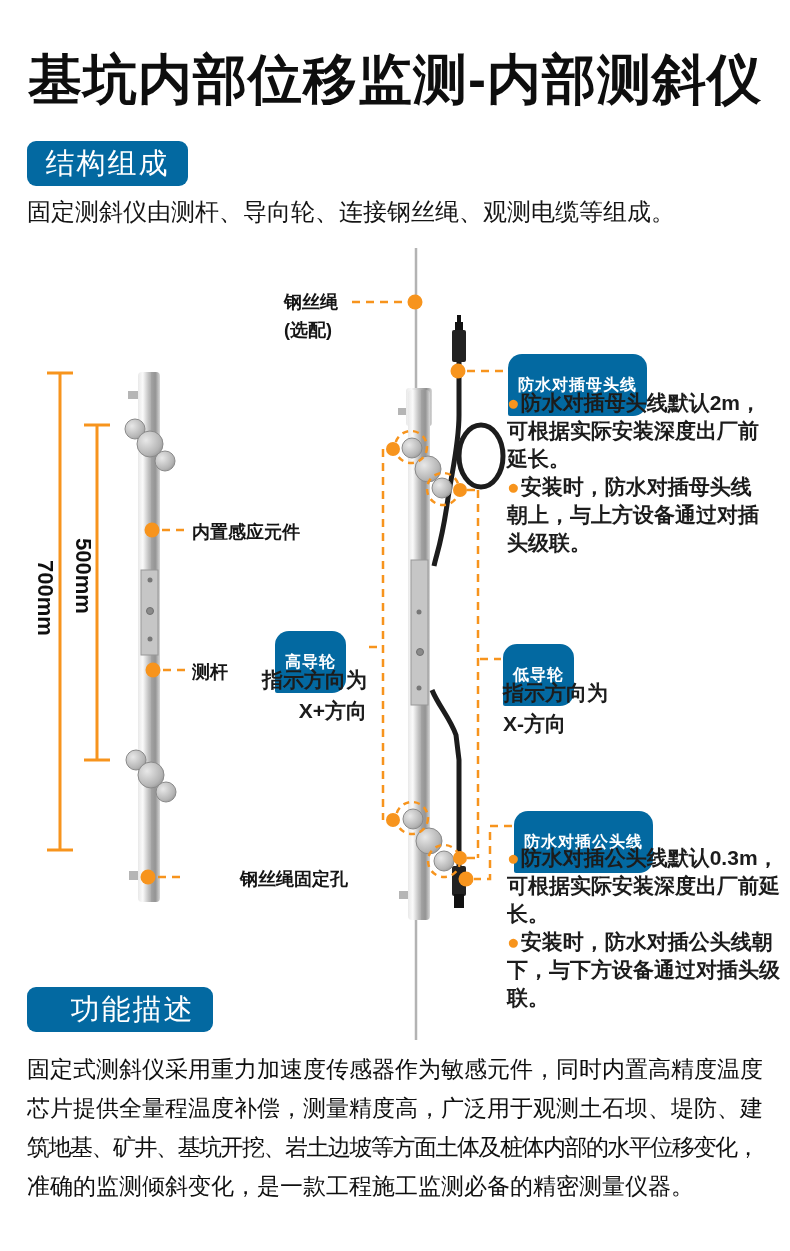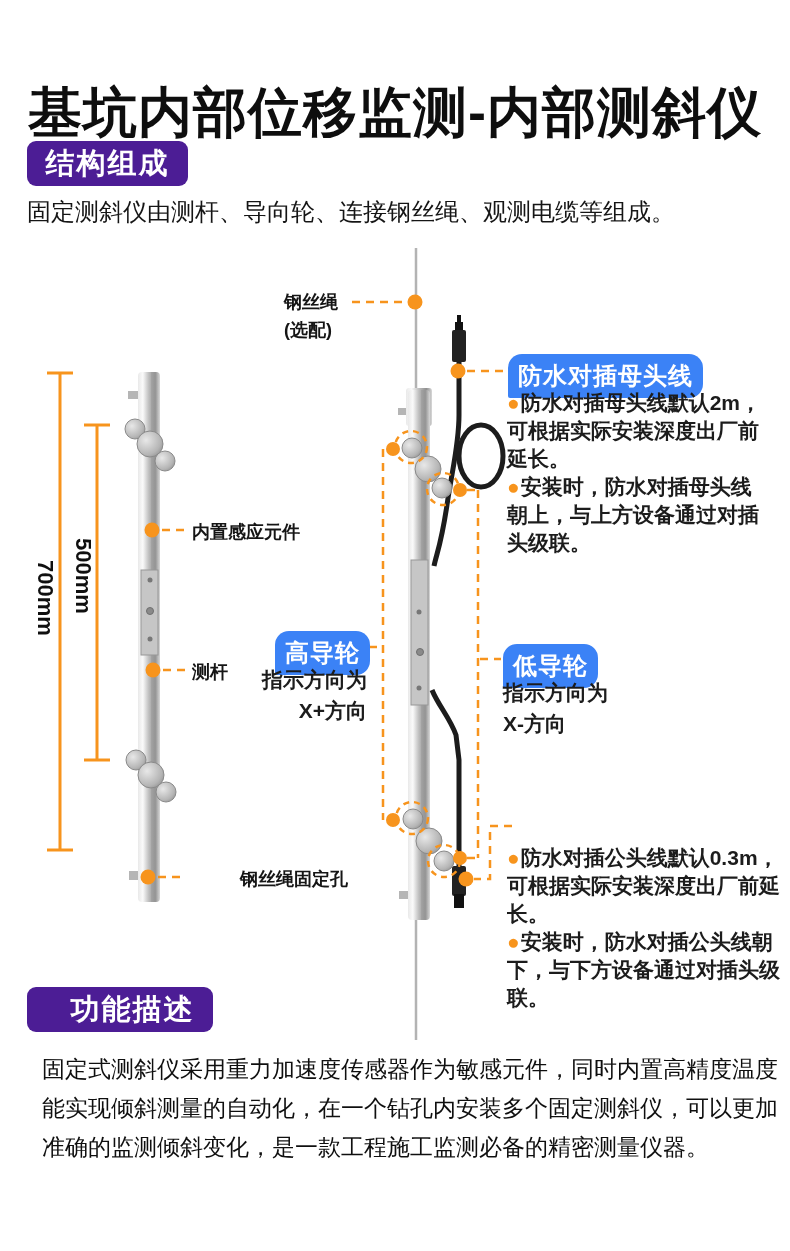--- a/index.html
+++ b/index.html
@@ -1,36 +1,36 @@
 <!DOCTYPE html>
 <html><head>
 <meta charset="utf-8">
 <style>
   html,body{margin:0;padding:0;background:#ffffff;}
   .page{position:relative;width:790px;height:1251px;background:#ffffff;overflow:hidden;
         font-family:"Liberation Sans",sans-serif;color:#111;}
   .abs{position:absolute;}
   .page-title{top:44px;left:0;width:790px;text-align:center;font-size:54px;font-weight:900;
-              color:#0e0e0e;letter-spacing:1px;white-space:nowrap;margin-top:33px;}
-  .blue-badge{width:161px;height:45px;background:#4c1d95;border-radius:9px;color:#fff;
-              font-size:29px;font-weight:700;display:flex;align-items:center;justify-content:center;
+              color:#0e0e0e;letter-spacing:1px;white-space:nowrap;}
+  .blue-badge{width:161px;height:45px;background:#0369a1;border-radius:9px;color:#fff;
+              font-size:29px;font-weight:400;display:flex;align-items:center;justify-content:center;
               letter-spacing:2px;}
   .intro{left:27px;top:196px;font-size:24px;color:#151515;white-space:nowrap;}
-  .orange-badge{background:#3b82f6;color:#fff;font-weight:800;font-size:24px;height:30px;
-                display:flex;align-items:center;padding:7px 10px;border-radius:14px 14px 14px 2px;
+  .orange-badge{background:#0369a1;color:#fff;font-weight:800;font-size:16px;height:30px;
+                display:flex;align-items:center;padding:16px 10px;border-radius:14px 14px 14px 2px;
                 white-space:nowrap;letter-spacing:1px;}
   .note{width:290px;font-size:21px;color:#1c1c1c;font-weight:600;}
   .note .ln{line-height:28px;white-space:nowrap;}
   .bul{color:#F7941D;margin-right:1px;}
   .dlabel{font-size:18px;font-weight:700;color:#151515;white-space:nowrap;line-height:28px;}
   .dir{font-size:21px;font-weight:700;color:#1c1c1c;line-height:31px;white-space:nowrap;}
   .dim-label{width:90px;height:30px;text-align:center;font-size:22px;font-weight:700;color:#0f0f0f;
              transform:rotate(90deg);line-height:30px;}
   .para{left:27px;top:1050px;width:756px;font-size:23px;color:#0f0f0f;}
-  .para .ln{line-height:39px;white-space:nowrap;margin-left:15px;}
+  .para .ln{line-height:39px;white-space:nowrap;}
   .para .ln.tight{letter-spacing:-1.5px;}
 </style>
 </head>
 <body>
 
 <div class="page">
 
   <div class="abs page-title">基坑内部位移监测-内部测斜仪</div>
 
   <div class="abs blue-badge" style="left:27px;top:141px;">结构组成</div>
@@ -184,29 +184,31 @@
     <div>指示方向为</div>
     <div>X+方向</div>
   </div>
 
   <div class="abs orange-badge" style="left:503px;top:644px;">低导轮</div>
   <div class="abs dir" style="left:503px;top:677px;">
     <div>指示方向为</div>
     <div>X-方向</div>
   </div>
 
+  <div class="abs orange-badge" style="left:514px;top:811px;">防水对插公头线</div>
   <div class="abs note" style="left:507px;top:844px;">
     <div class="ln"><span class="bul">●</span><span>防水对插公头线默认0.3m，</span></div>
     <div class="ln">可根据实际安装深度出厂前延</div>
     <div class="ln">长。</div>
     <div class="ln"><span class="bul">●</span><span>安装时，防水对插公头线朝</span></div>
     <div class="ln">下，与下方设备通过对插头级</div>
     <div class="ln">联。</div>
   </div>
 
   <div class="abs blue-badge" style="left:27px;top:987px;padding-left:25px;">功能描述</div>
   <div class="abs para">
     <div class="ln">固定式测斜仪采用重力加速度传感器作为敏感元件，同时内置高精度温度</div>
-    <div class="ln">能实现倾斜测量的自动化，在一个钻孔内安装多个固定测斜仪，可以更加</div>
+    <div class="ln">芯片提供全量程温度补偿，测量精度高，广泛用于观测土石坝、堤防、建</div>
+    <div class="ln tight">筑地基、矿井、基坑开挖、岩土边坡等方面土体及桩体内部的水平位移变化，</div>
     <div class="ln">准确的监测倾斜变化，是一款工程施工监测必备的精密测量仪器。</div>
   </div>
 
 </div>
 
 </body></html>

